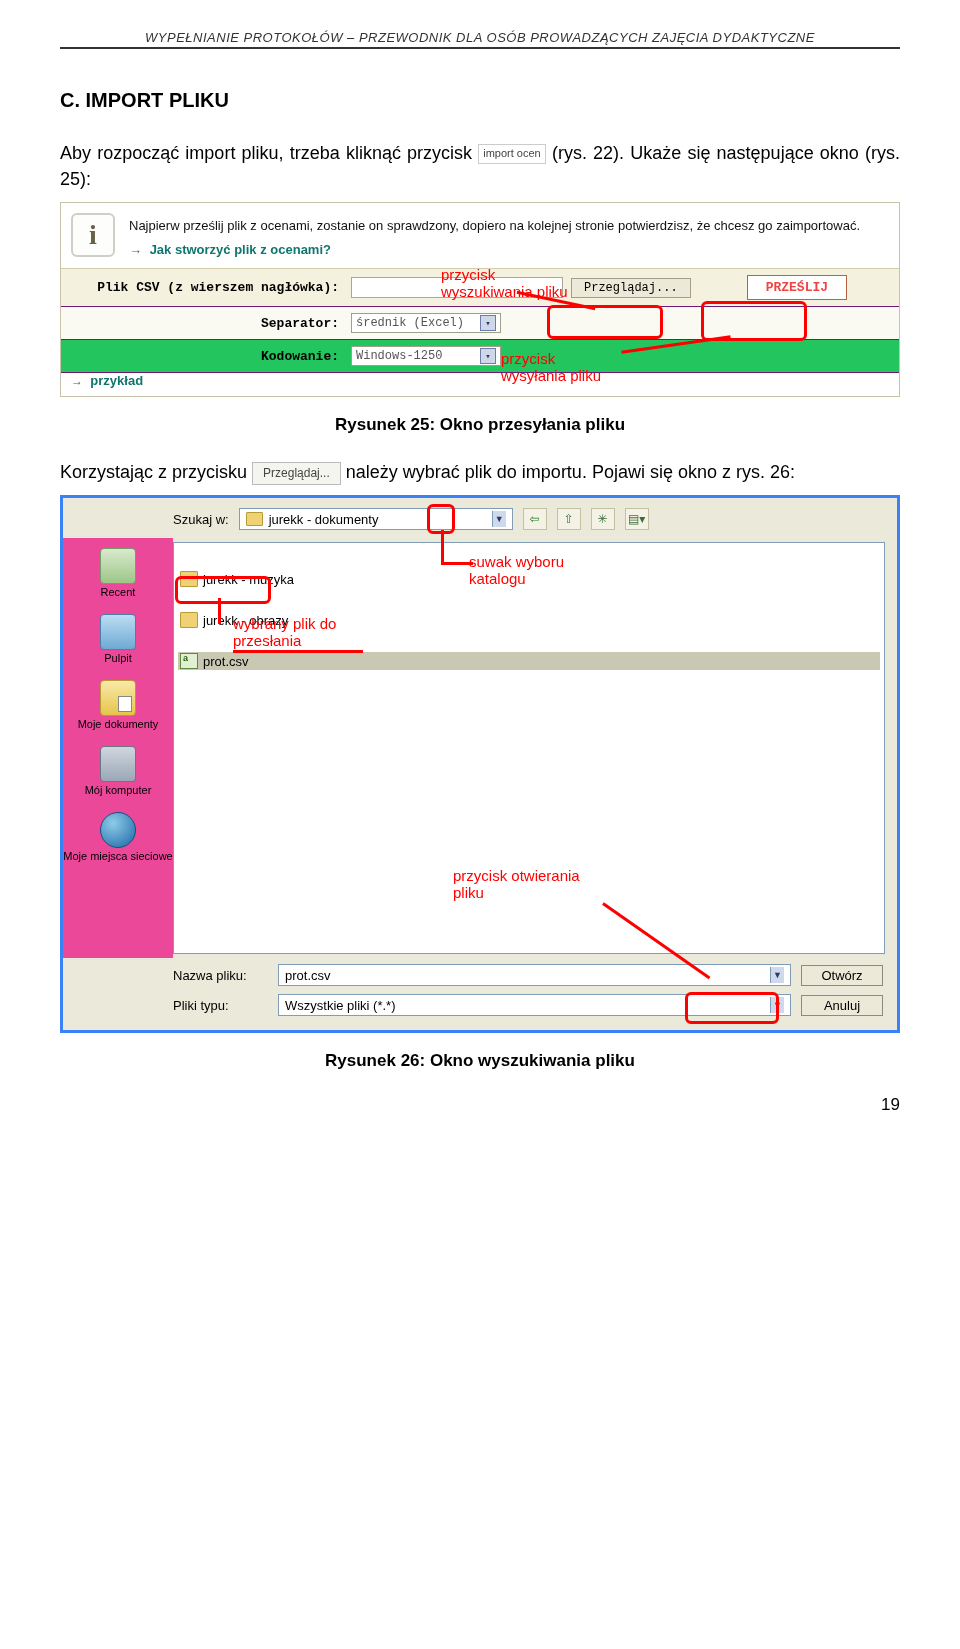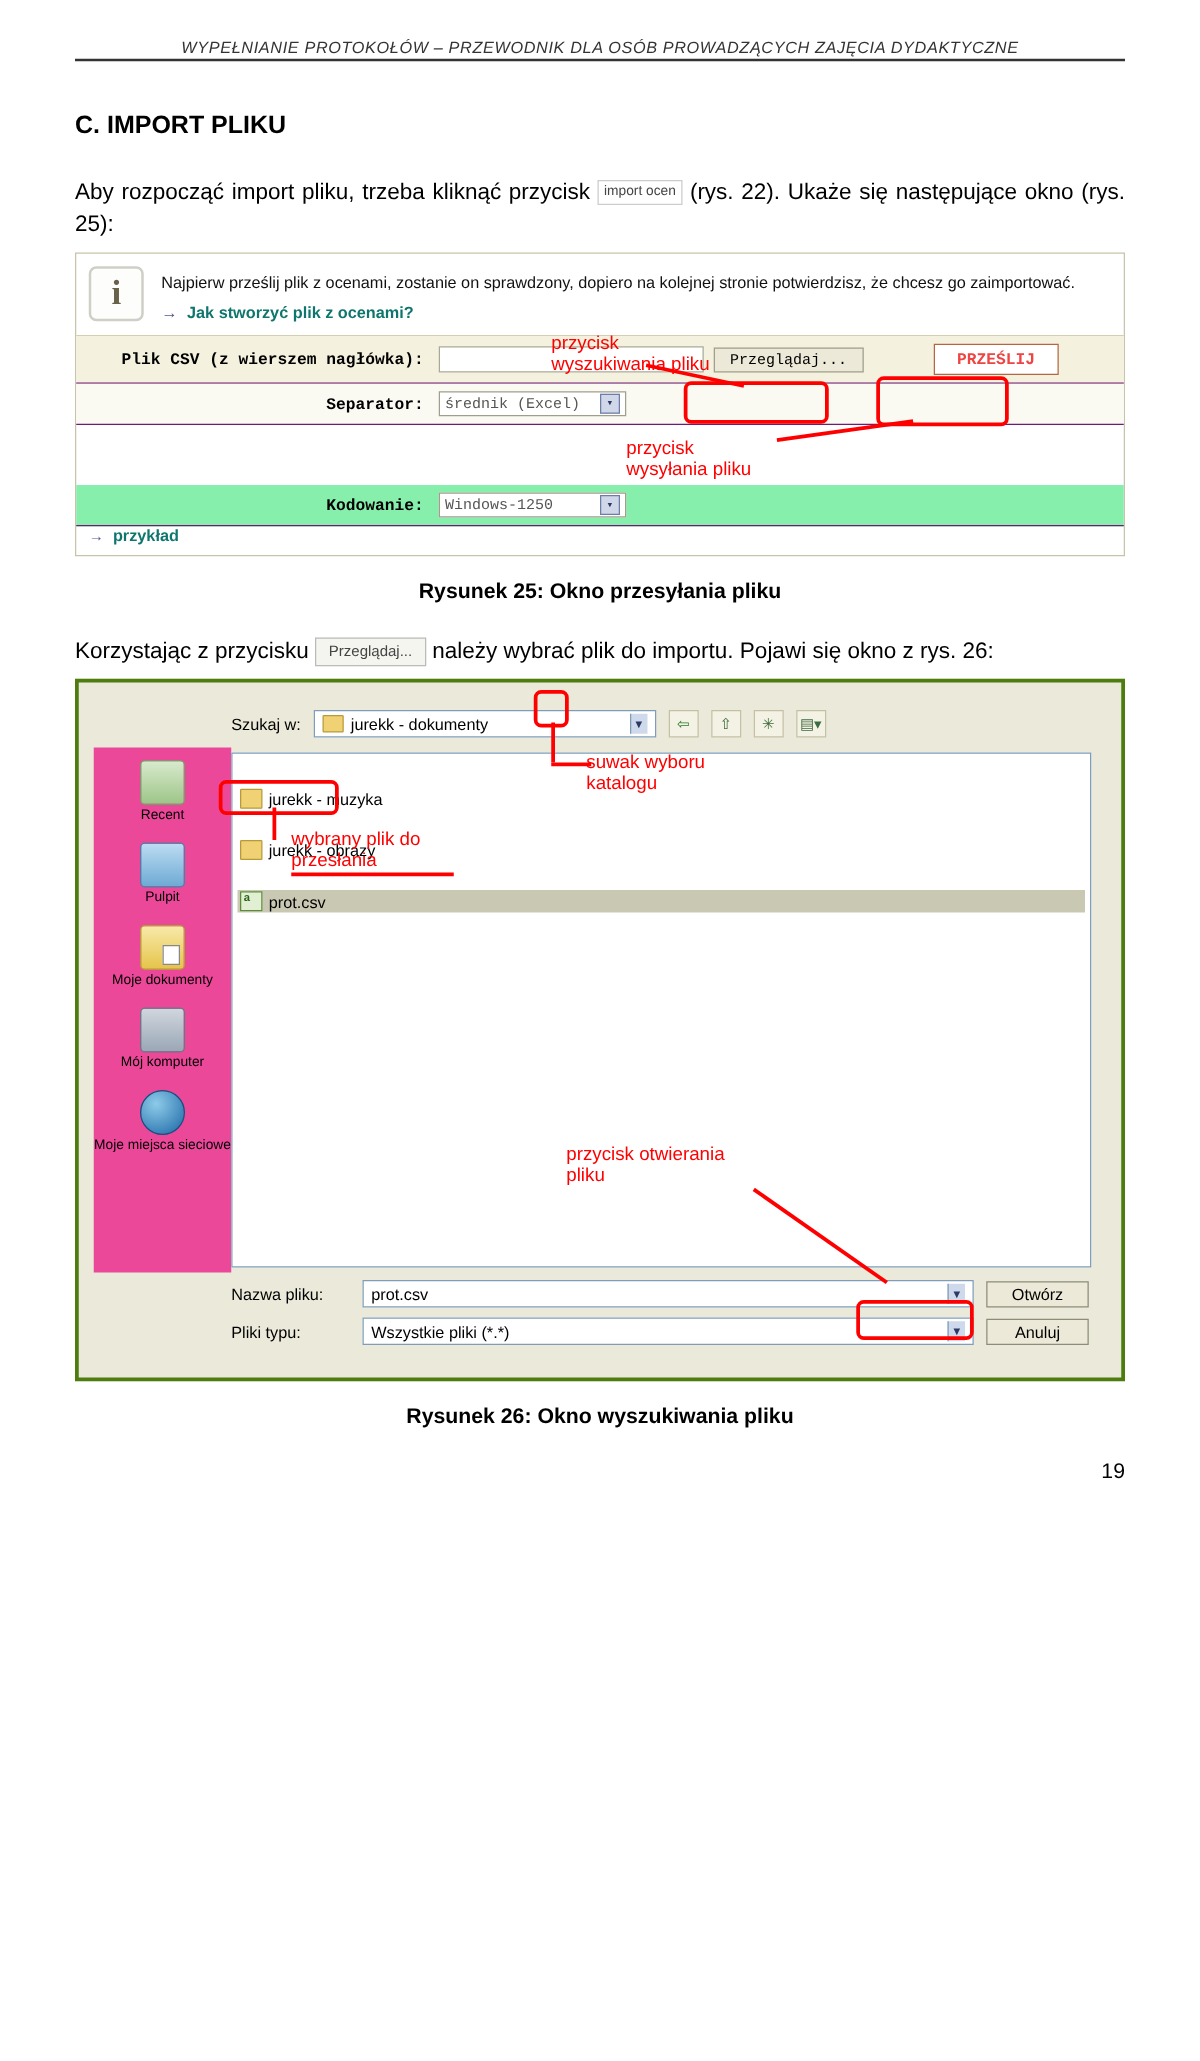--- a/index.html
+++ b/index.html
@@ -186,25 +186,25 @@
   }
   .redline{
     position:absolute;
     background:#ff0000;
     pointer-events:none;
   }
 
   
   .shot2{
     position:relative;
-    border:3px solid #4d7c0f;
+    border:3px solid #3b82f6;
     background:#eae9da;
     font-family:Tahoma,Verdana,sans-serif;
     font-size:13px;
-    padding:12px;
+    padding:0;
   }
   .dlg-top{
     display:flex;
     align-items:center;
     gap:10px;
     padding:10px 14px 8px 110px;
   }
   .dlg-label{
     font-size:13px;
     color:#000;
@@ -347,21 +347,21 @@
     <div class="form-row" style="background:#fbfaf2;">
       <div class="form-label">Separator:</div>
       <div class="form-field">
         <div class="select">
           <span>średnik (Excel)</span>
           <span class="chev">▾</span>
         </div>
       </div>
     </div>
 
-    <div class="form-row" style="background:#86efac;margin-top:48px;">
+    <div class="form-row" style="background:#22c55e;">
       <div class="form-label">Kodowanie:</div>
       <div class="form-field">
         <div class="select">
           <span>Windows-1250</span>
           <span class="chev">▾</span>
         </div>
       </div>
     </div>
 
     <div class="footnote" style="padding-top:0;padding-bottom:8px;">

